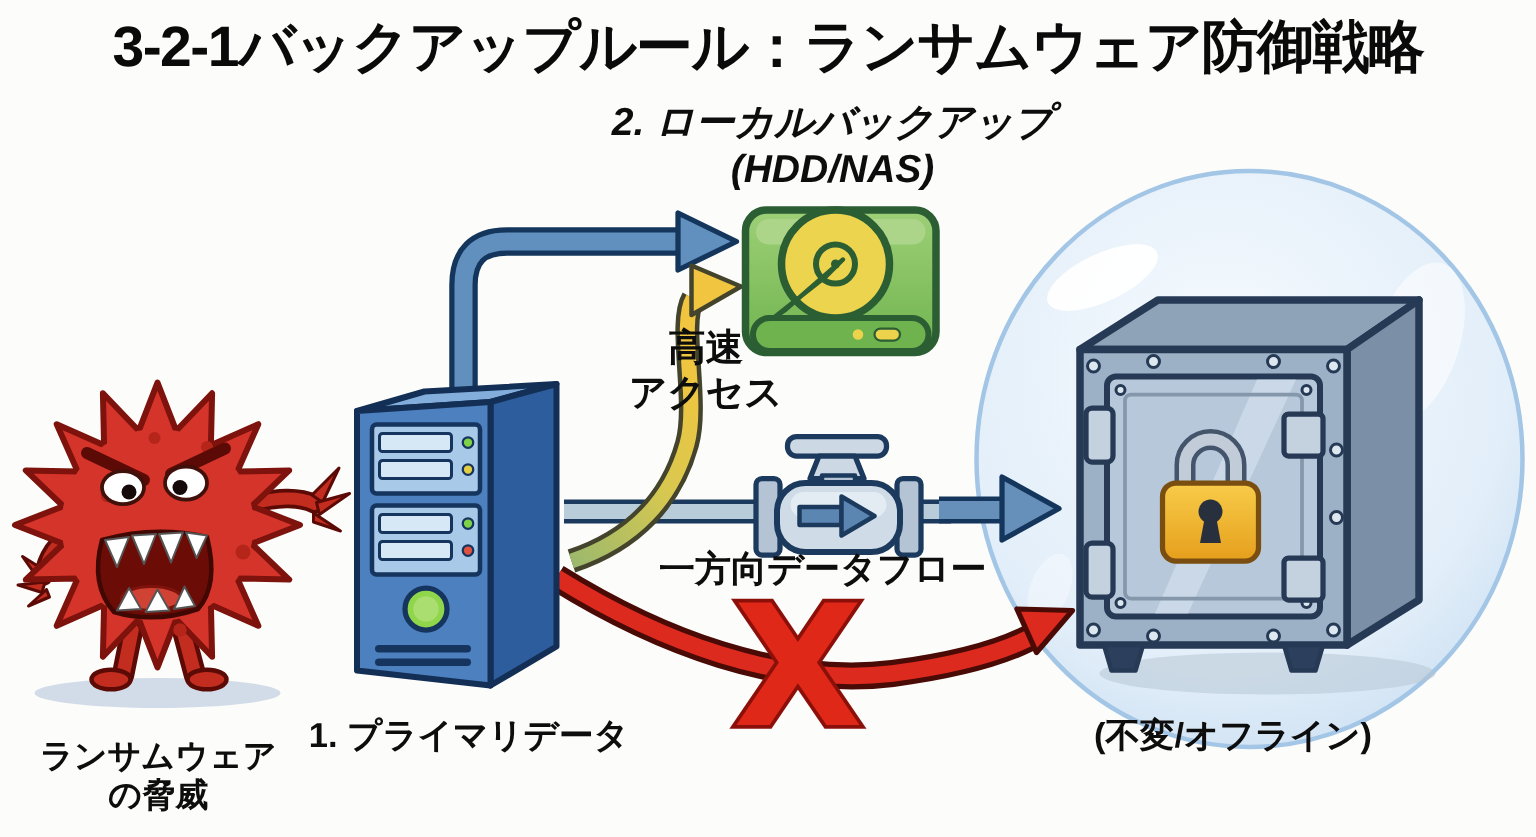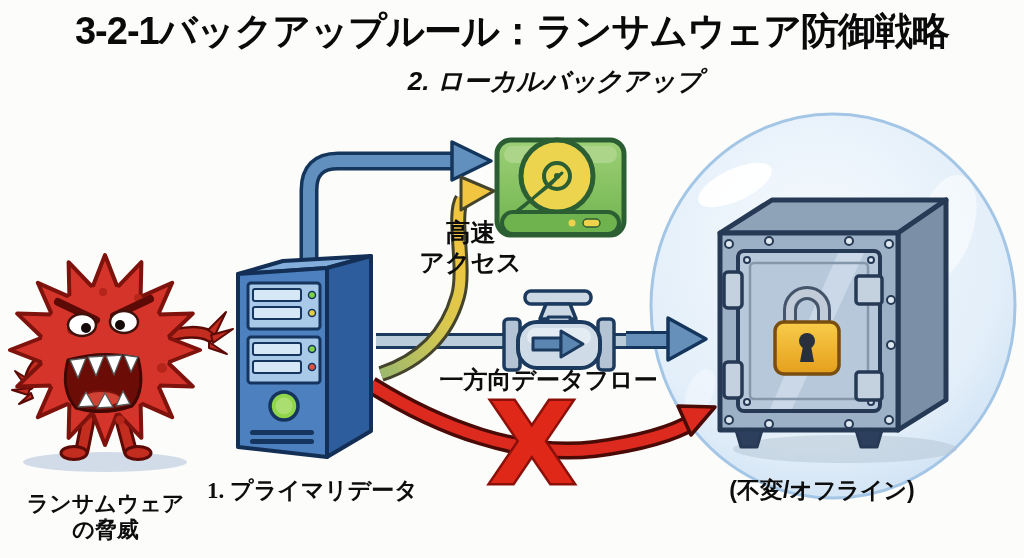--- a/index.html
+++ b/index.html
@@ -12,21 +12,21 @@
   .canvas svg{position:absolute;inset:0;}
   .lbl{position:absolute;text-align:center;font-weight:700;line-height:1.18;}
   .title{
     position:absolute;top:6px;left:0;width:100%;text-align:center;
     font-size:38px;font-weight:800;letter-spacing:-1px;color:#0a0a0a;
   }
   .lbl-local{left:370px;top:66px;width:370px;font-size:26px;font-style:italic;}
   .lbl-fast{left:398px;top:218px;width:145px;font-size:25px;}
   .lbl-oneway{left:426px;top:366px;width:245px;font-size:24px;}
   .lbl-threat{left:8px;top:477px;width:195px;font-size:22px;margin-top:14px;}
-  .lbl-primary{left:190px;top:477px;width:245px;font-size:23px;font-family:Liberation Serif, serif;}
+  .lbl-primary{left:190px;top:477px;width:245px;font-size:23px;}
   .lbl-offsite{left:622px;top:477px;width:400px;font-size:23px;}
   .lbl span{display:block;}
 </style>
 </head>
 <body>
 
 <div class="canvas">
 
 <svg viewBox="0 0 1024 558" width="1024" height="558">
   <defs>
@@ -231,20 +231,21 @@
     <rect x="502" y="212" width="117" height="22" rx="11" fill="#6fb34e" stroke="#2c5e33" stroke-width="4"></rect>
     <circle cx="572" cy="223" r="3.5" fill="#ecd34b"></circle>
     <rect x="583" y="219" width="17" height="8" rx="4" fill="#ecd34b" stroke="#2c5e33" stroke-width="1.5"></rect>
   </g>
 </svg>
 
 <div class="title">3-2-1バックアップルール：ランサムウェア防御戦略</div>
 
 <div class="lbl lbl-local">
   <span>2. ローカルバックアップ</span>
+  <span>(HDD/NAS)</span>
 </div>
 
 <div class="lbl lbl-fast">
   <span>高速</span>
   <span>アクセス</span>
 </div>
 
 <div class="lbl lbl-oneway">一方向データフロー</div>
 
 <div class="lbl lbl-threat">

